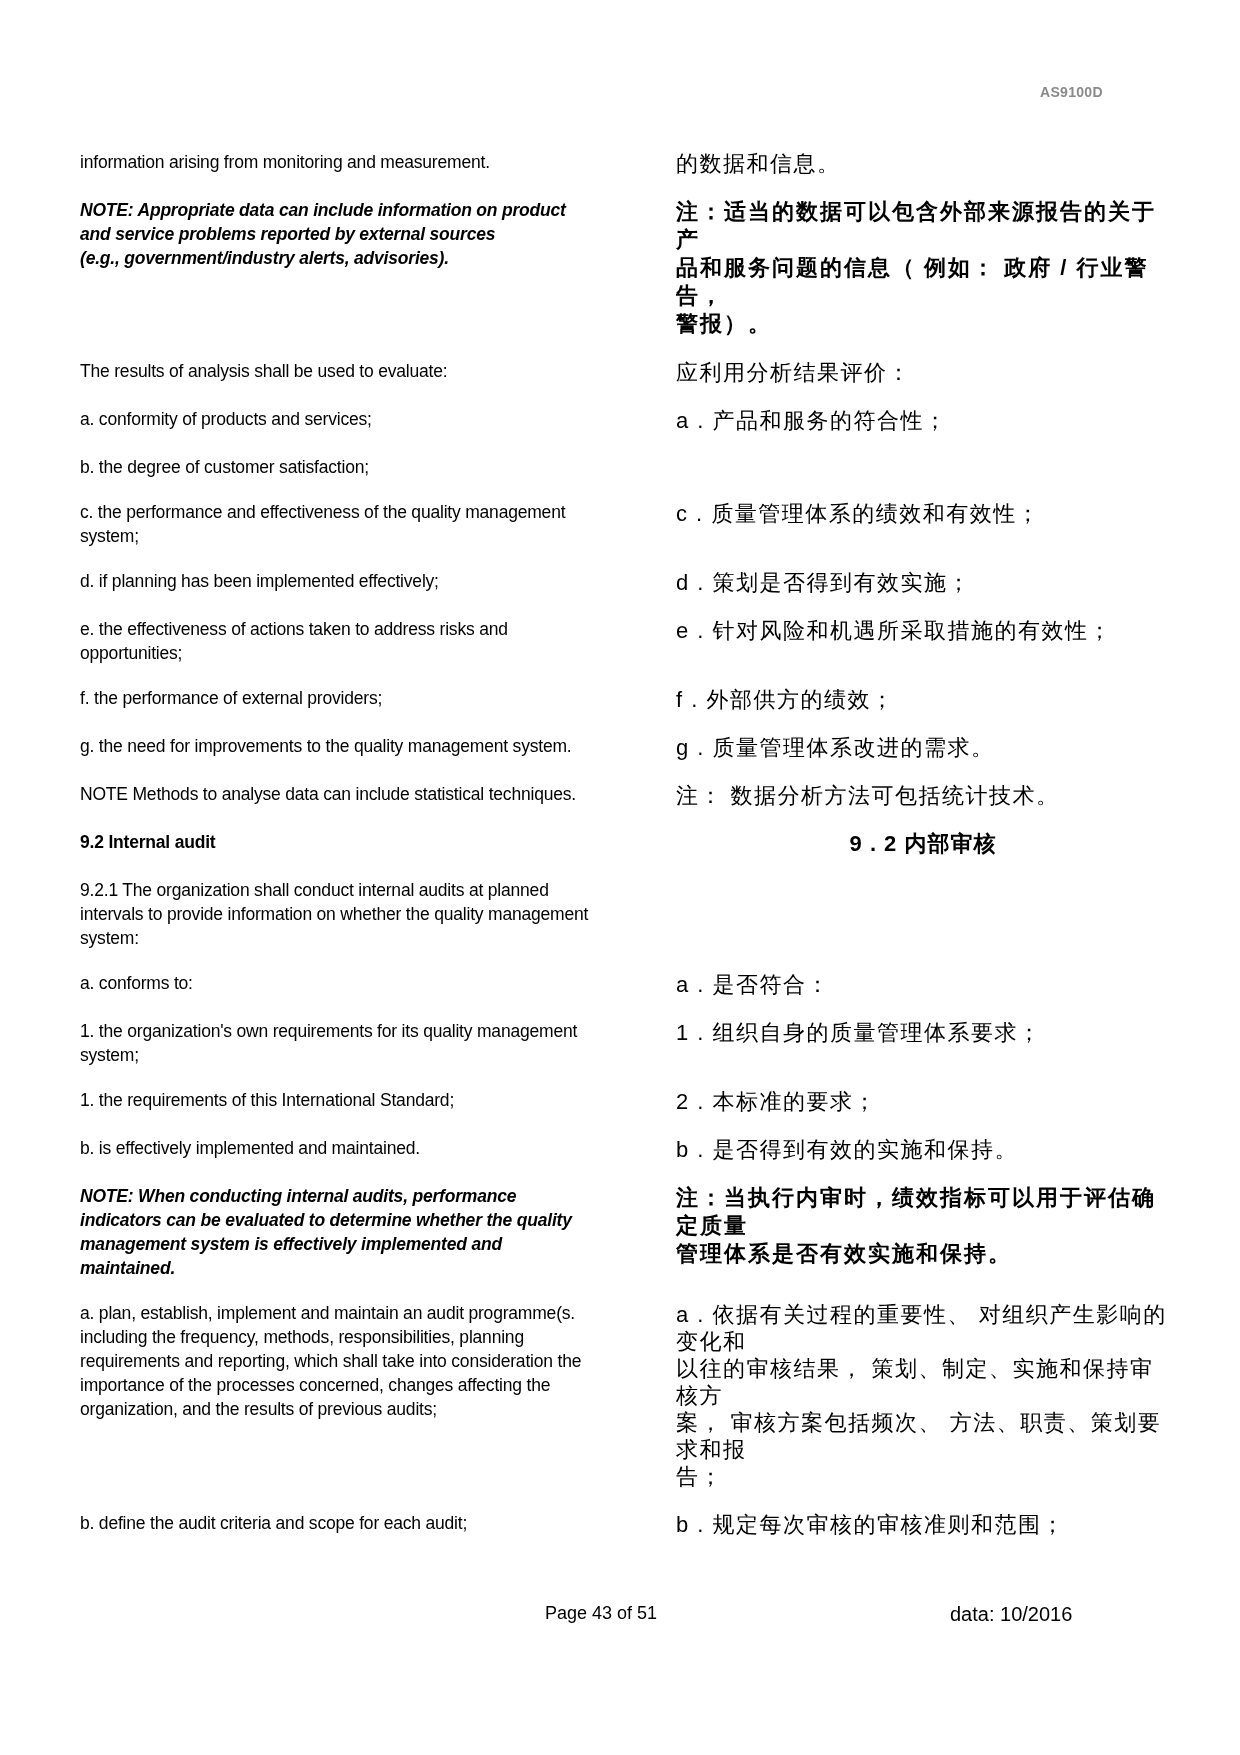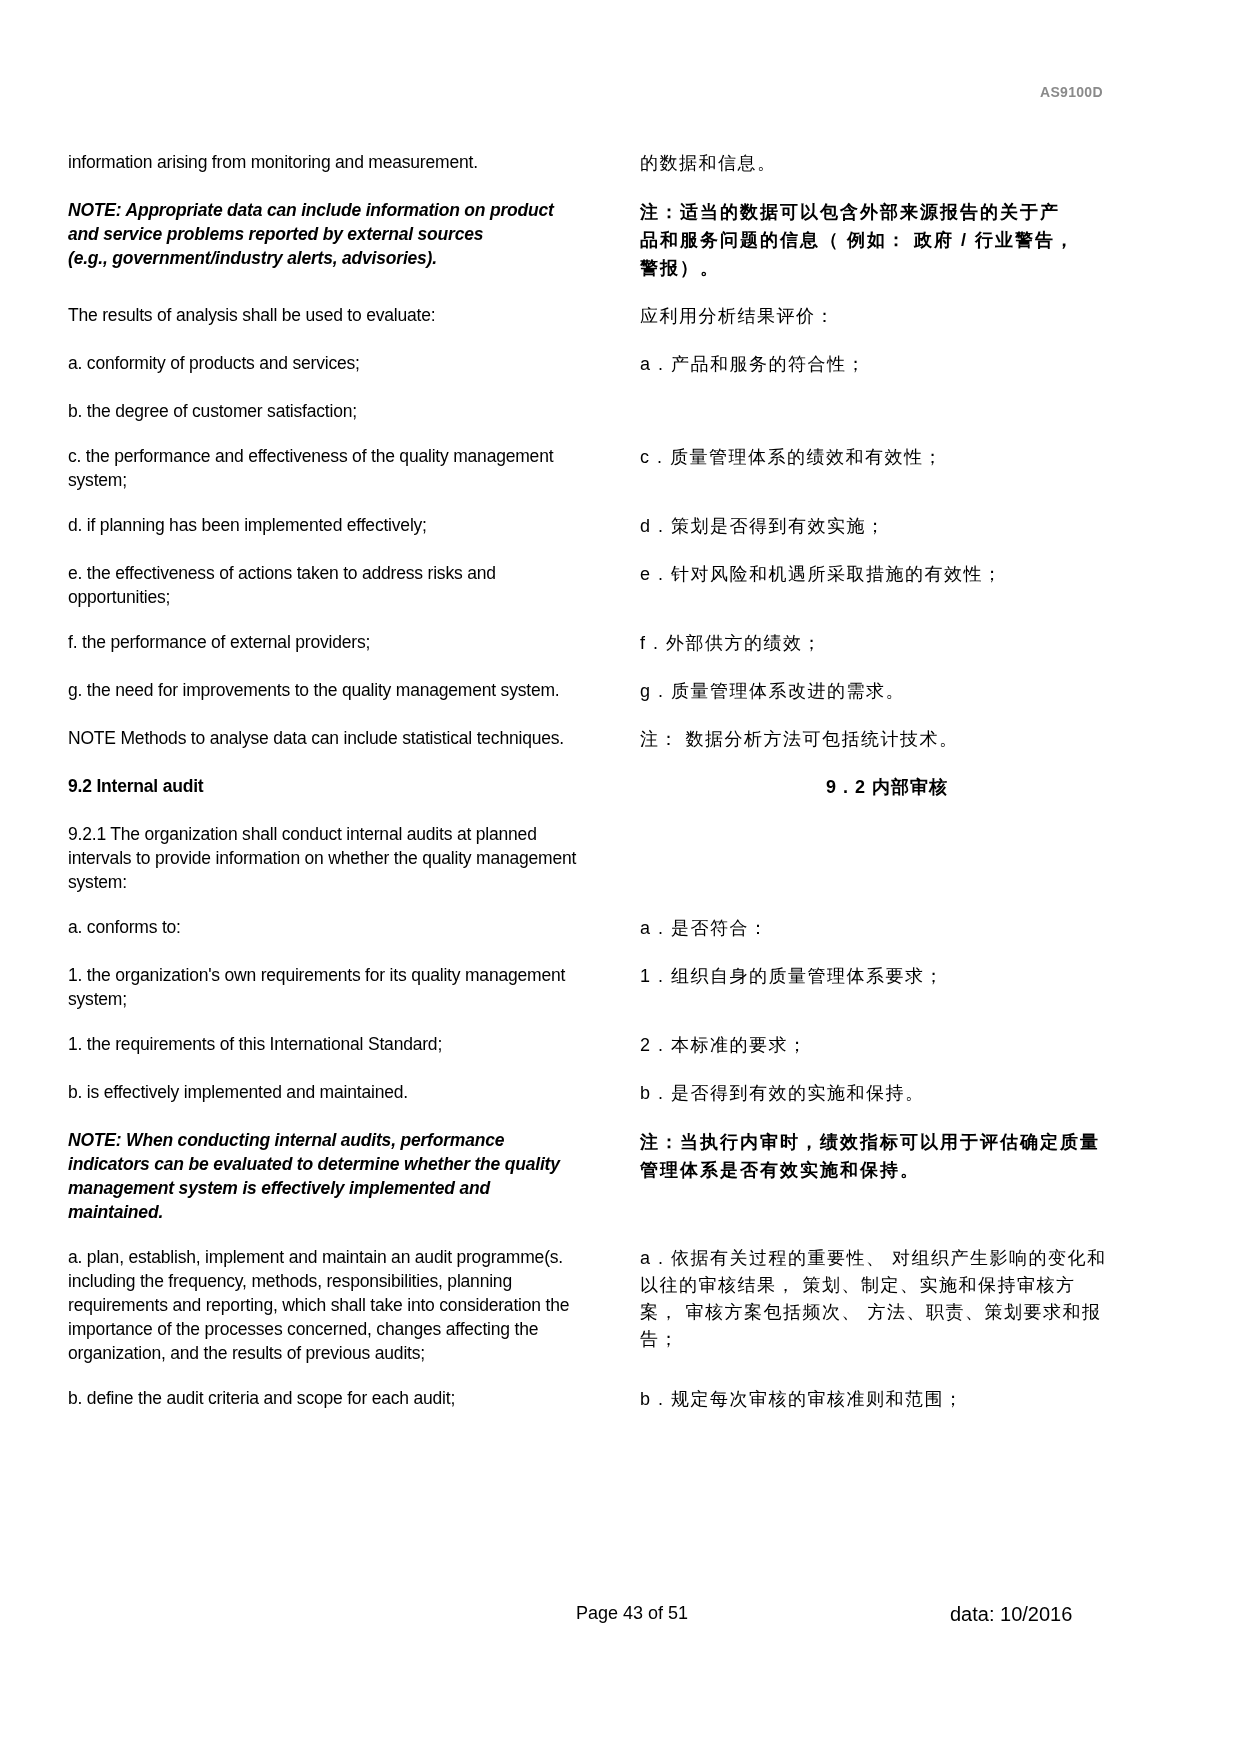--- a/index.html
+++ b/index.html
@@ -21,52 +21,52 @@
     top: 84px;
     left: 1040px;
     font-size: 14px;
     font-weight: bold;
     color: #8a8a8a;
     letter-spacing: 0.3px;
   }
   .content {
     position: absolute;
     top: 150px;
-    left: 68px;
+    left: 80px;
     width: 1082px;
   }
   .row {
     display: flex;
     align-items: flex-start;
     margin-bottom: 21px;
   }
   .col { white-space: pre-line; }
   .en {
     width: 568px;
     flex: 0 0 568px;
     font-size: 17.5px;
     line-height: 24px;
     letter-spacing: -0.2px;
   }
   .zh {
     width: 494px;
     flex: 0 0 494px;
-    margin-left: 4px;
-    font-size: 18px;
+    margin-left: 28px;
+    font-size: 22px;
     line-height: 27px;
     letter-spacing: 1.5px;
   }
   .en.note { font-weight: bold; font-style: italic; }
   .en.heading { font-weight: bold; }
   .zh.note { font-weight: bold; letter-spacing: 2px; line-height: 28px; }
   .zh.heading { font-weight: bold; letter-spacing: 1px; text-align: center; }
   .footer-page {
     position: absolute;
     top: 1603px;
-    left: 576px;
+    left: 545px;
     font-size: 18px;
   }
   .footer-date {
     position: absolute;
     top: 1603px;
     left: 950px;
     font-size: 20px;
   }
 </style>
 </head>

